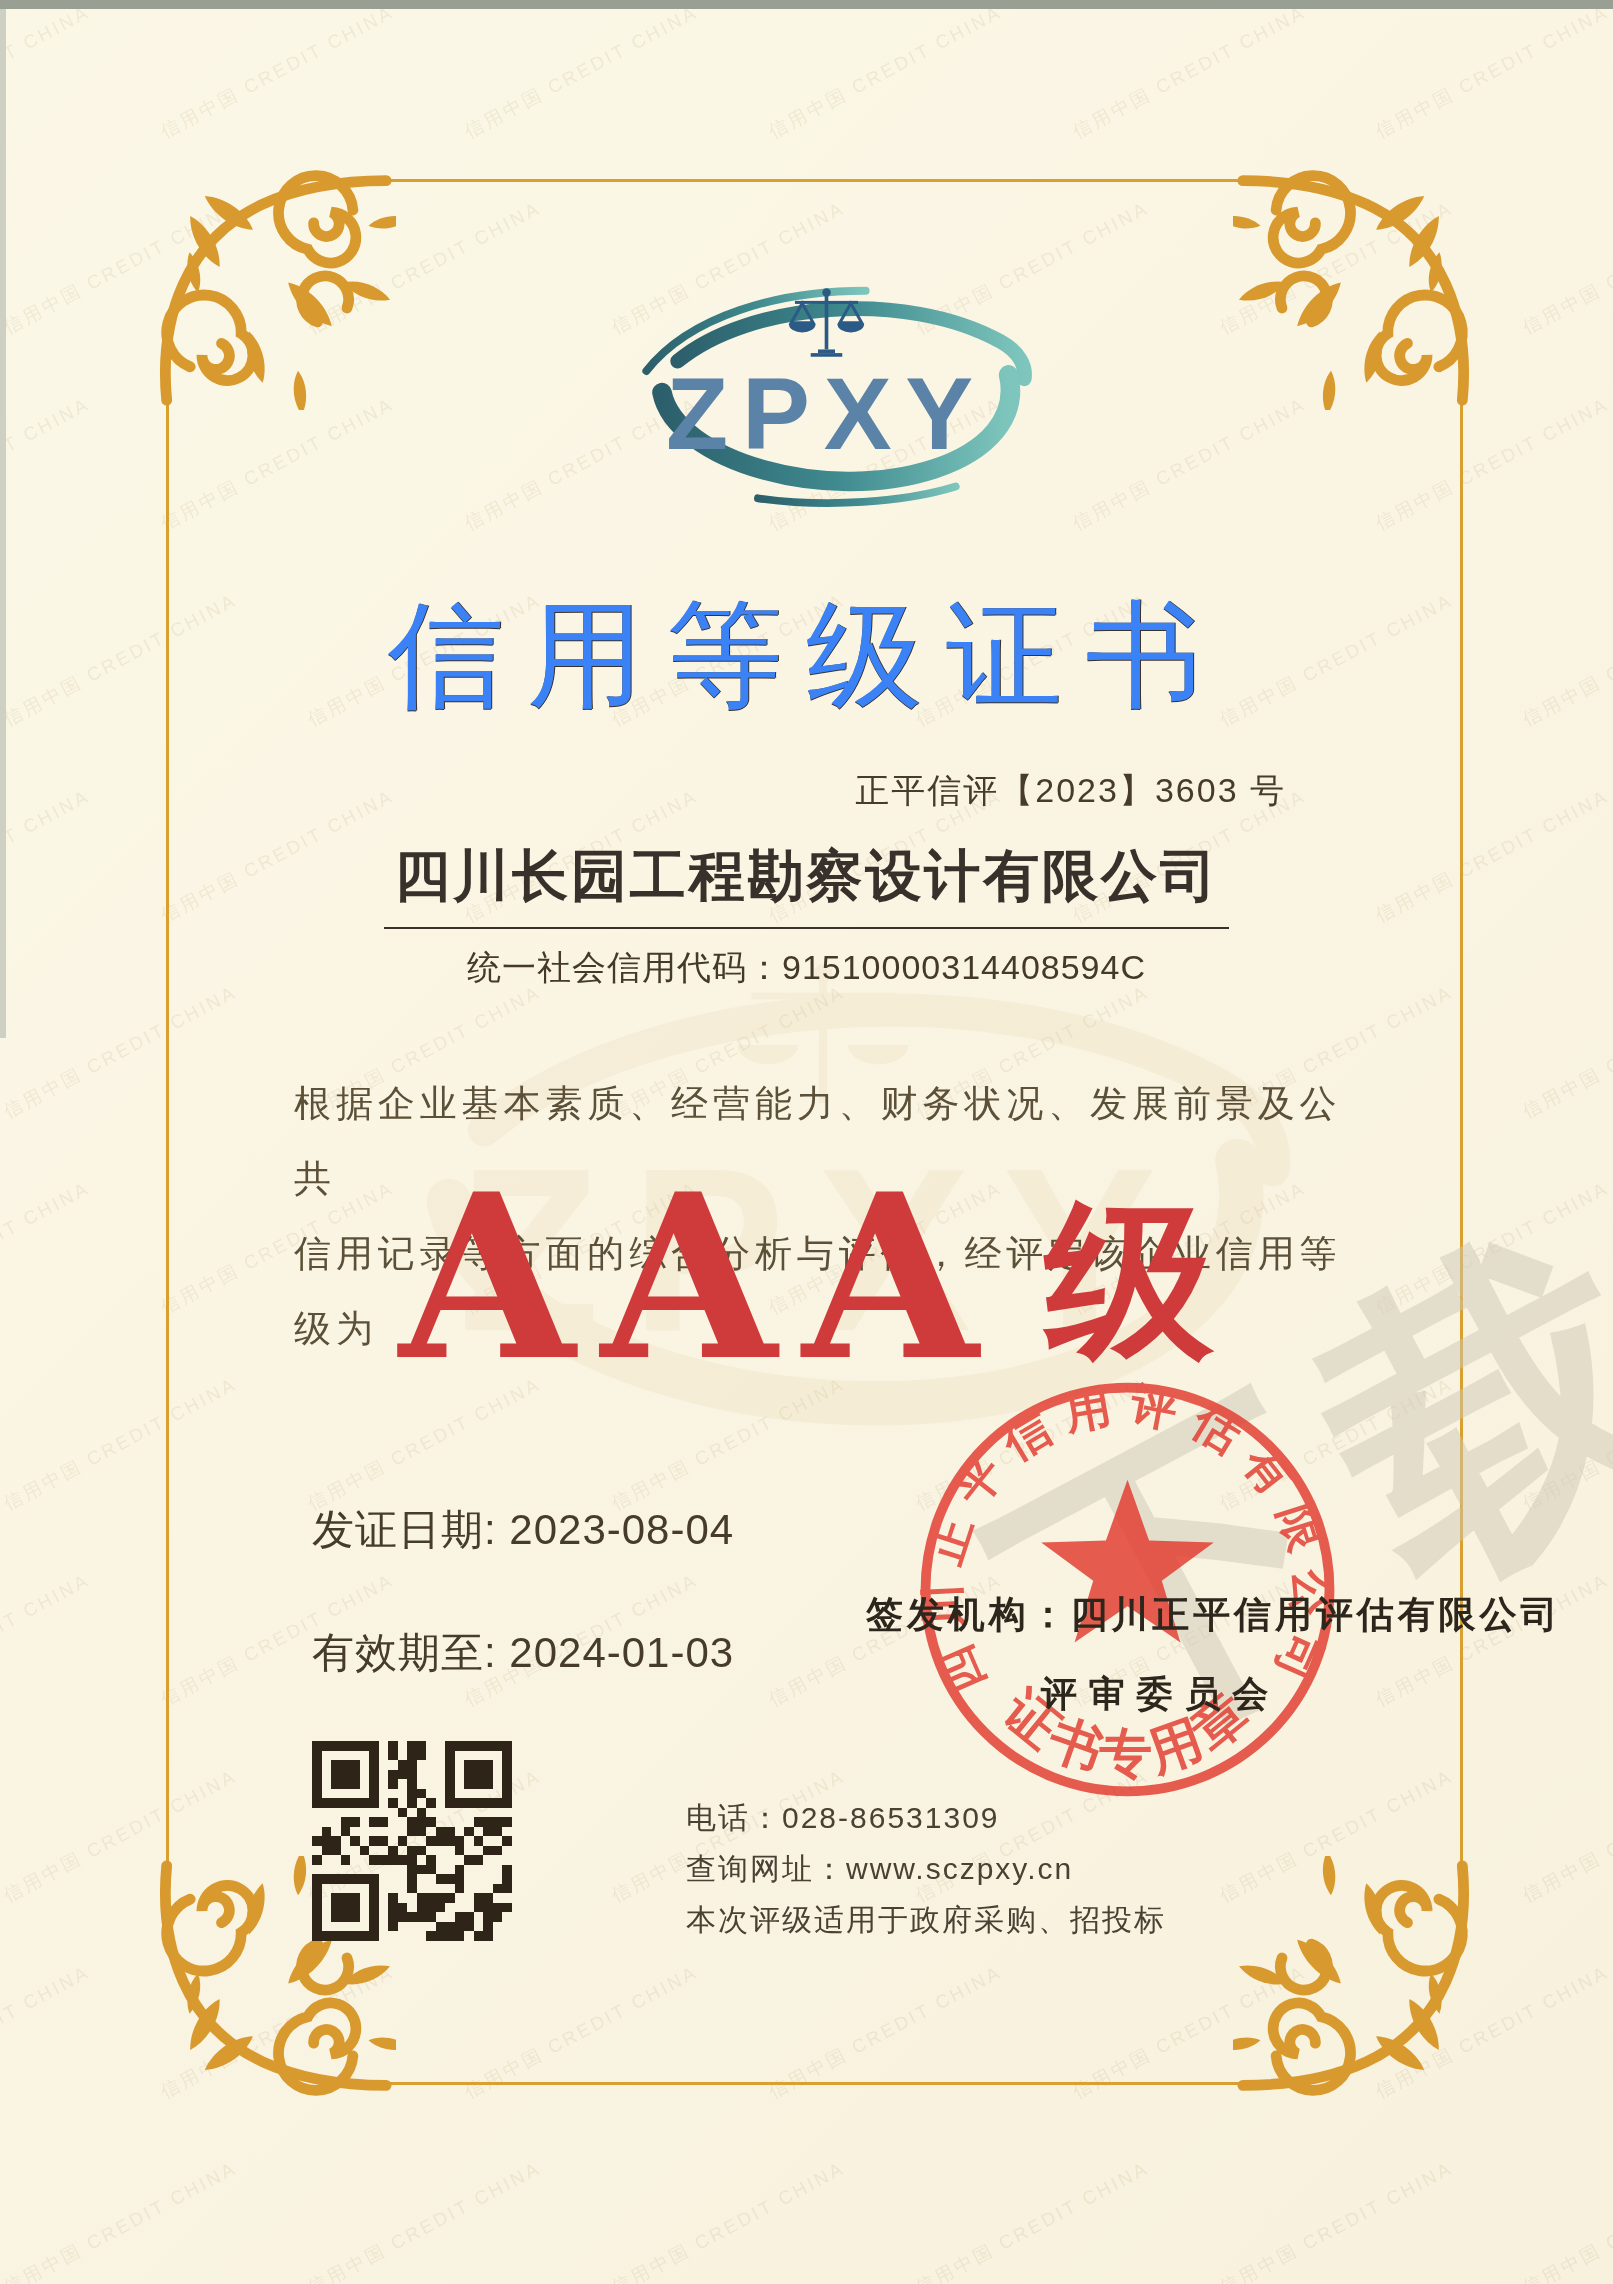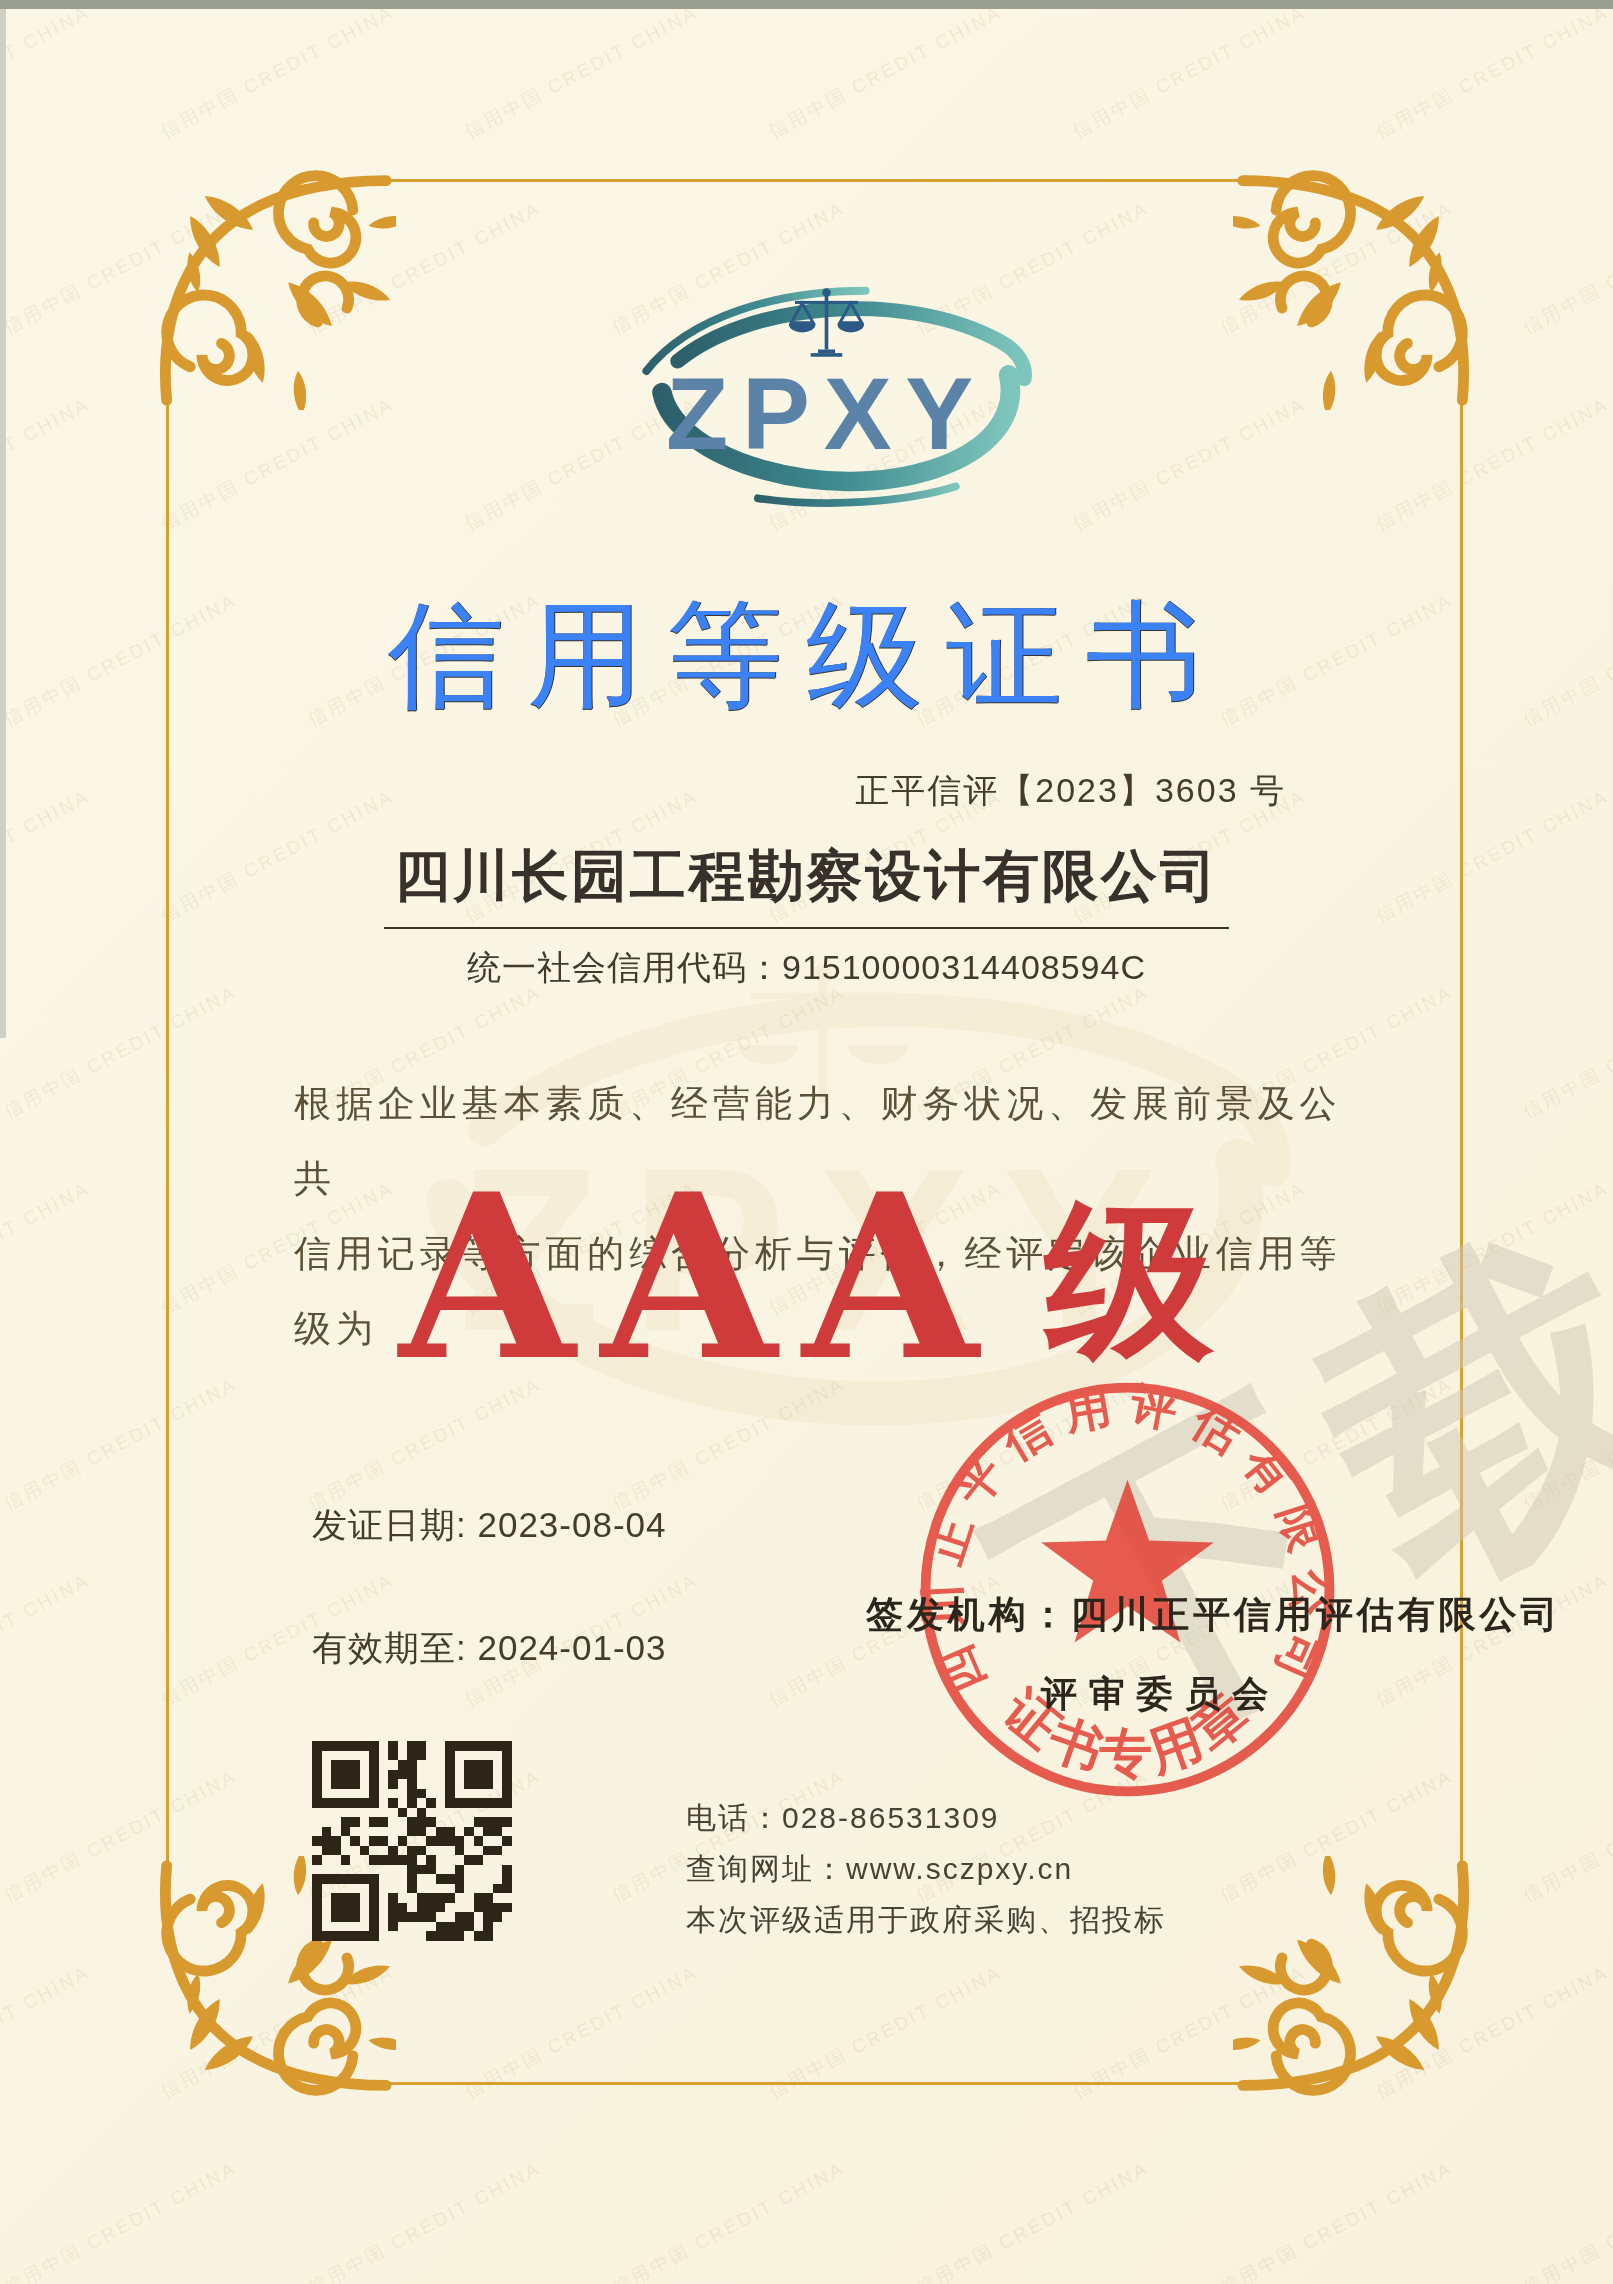--- a/index.html
+++ b/index.html
@@ -59,21 +59,21 @@
   .grade-a{font-family:"DejaVu Serif","Liberation Serif",serif;font-weight:700;font-size:227px;letter-spacing:25.5px;line-height:1;vertical-align:baseline;}
   .grade-cn{font-size:169px;font-weight:900;letter-spacing:0;margin-left:41px;vertical-align:17.6px;}
   
   .dl-watermark{left:1039px;top:1656px;width:0;height:0;z-index:2;pointer-events:none;}
   .dl-watermark div{
     transform:translate(-50%,-50%) rotate(-28deg);
     font-size:323px;font-weight:700;letter-spacing:37px;white-space:nowrap;
     color:rgba(205,199,182,0.5);
   }
   
-  .date-row{left:312px;font-size:35px;color:#473c2c;letter-spacing:1px;z-index:5;}
+  .date-row{left:312px;font-size:42px;color:#473c2c;letter-spacing:1px;z-index:5;}
   .date-issue{top:1502px;}
   .date-expiry{top:1625px;}
   
   .issuer-row{left:866px;top:1590px;font-size:37px;font-weight:700;color:#2c261c;letter-spacing:3.9px;z-index:5;}
   .committee{left:1041px;top:1670px;font-size:36px;font-weight:600;color:#2c261c;letter-spacing:11.8px;z-index:5;}
   
   .stamp{left:902px;top:1364px;width:451px;height:451px;z-index:4;}
   .stamp svg{width:100%;height:100%;display:block;color:#e23a2e;opacity:0.82;}
   .ring-text{font-size:47px;letter-spacing:15px;font-weight:600;fill:currentColor;}
   .bot-text{font-size:54px;letter-spacing:4px;font-weight:700;fill:currentColor;}

